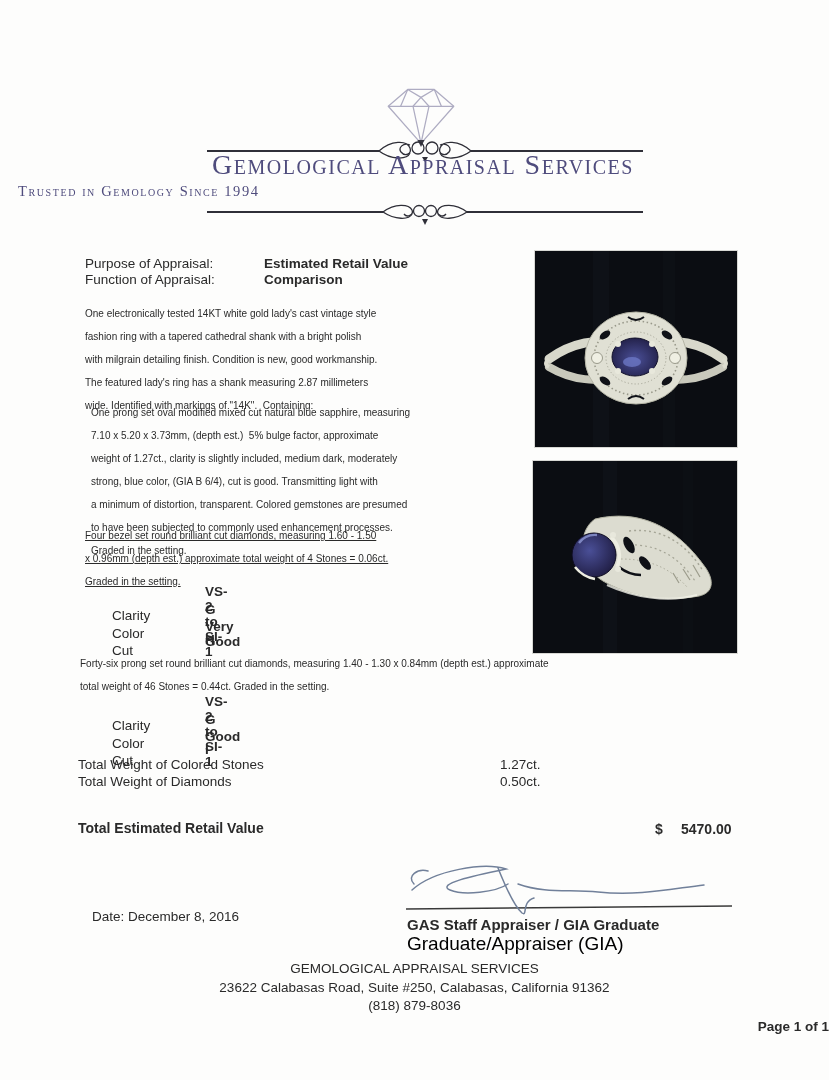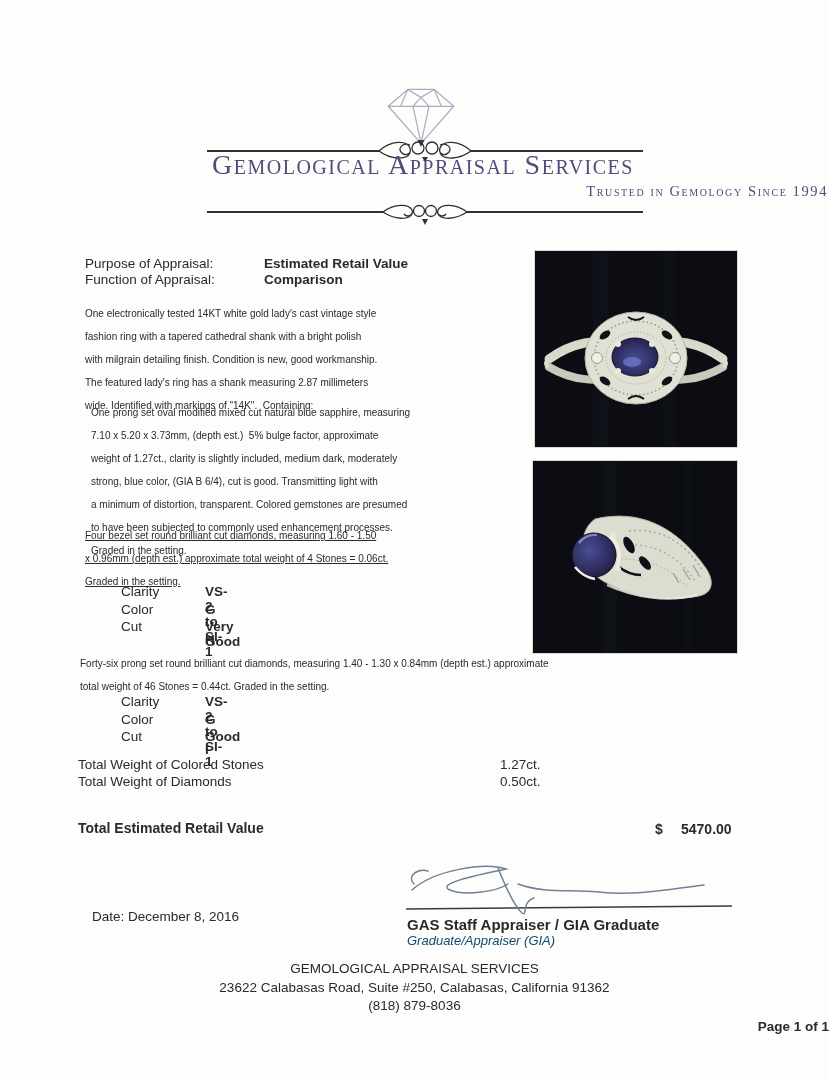--- a/index.html
+++ b/index.html
@@ -11,46 +11,46 @@
   }
   .abs{position:absolute;}
   
   .brand-title{
     left:18px;top:149px;width:810px;text-align:center;
     font-family:"Liberation Serif","DejaVu Serif",serif;
     font-variant:small-caps;font-size:28px;letter-spacing:1.5px;
     font-weight:500;
   }
   .brand-tagline{
-    left:18px;top:183px;width:810px;text-align:right;
+    left:18px;top:183px;width:810px;text-align:left;
     font-family:"Liberation Serif","DejaVu Serif",serif;
     font-variant:small-caps;font-size:14.5px;letter-spacing:1.6px;
   }
   
   .para{white-space:pre-wrap;font-size:10px;line-height:23px;}
   .lbl{font-size:13.5px;}
   .val{font-size:13.5px;font-weight:bold;padding-left:19px;}
   .kv-row{height:16px;}
   .kv-row .k{position:absolute;left:0;}
   .kv-row .v{position:absolute;left:160px;font-weight:bold;}
   .grade-row{position:relative;height:17.5px;font-size:13.5px;}
-  .grade-row .k{position:absolute;left:11px;}
+  .grade-row .k{position:absolute;left:2px;margin-top:24px;}
   .grade-row .v{position:absolute;left:95px;font-weight:bold;}
   .tot-row{position:relative;height:16.5px;font-size:13.5px;}
   .tot-row .k{position:absolute;left:0;}
   .tot-row .v{position:absolute;left:406px;font-weight:normal;margin-left:16px;}
   .retail-label{left:78px;top:820px;font-size:14px;font-weight:bold;}
   .retail-cur{left:655px;top:821px;font-size:14px;font-weight:bold;}
   .retail-amt{left:681px;top:821px;font-size:14px;font-weight:bold;}
   
   .photo{box-shadow:0 0 0 1px #d8d8d4;}
   
   .date-line{left:92px;top:909px;font-size:13.5px;font-weight:normal;}
   .signer-title{left:407px;top:916px;font-size:15px;font-weight:bold;}
-  .signer-sub{left:407px;top:933px;font-size:13px;font-style:italic;color:#0c4a6e;}
+  .signer-sub{left:407px;top:933px;font-size:19px;color:#000000;}
   .footer{left:0;top:960px;width:829px;text-align:center;font-size:13.5px;line-height:18.5px;}
   .footer .pg{font-weight:bold;margin-top:2px;text-align:right;}
 </style>
 </head>
 <body>
 
 <div class="page">
 
   <svg class="abs" style="left:381px;top:85px;" width="80" height="62" viewBox="0 0 90 70">
     <g fill="none" stroke="#aeacc2" stroke-width="1.4" stroke-linejoin="round">

